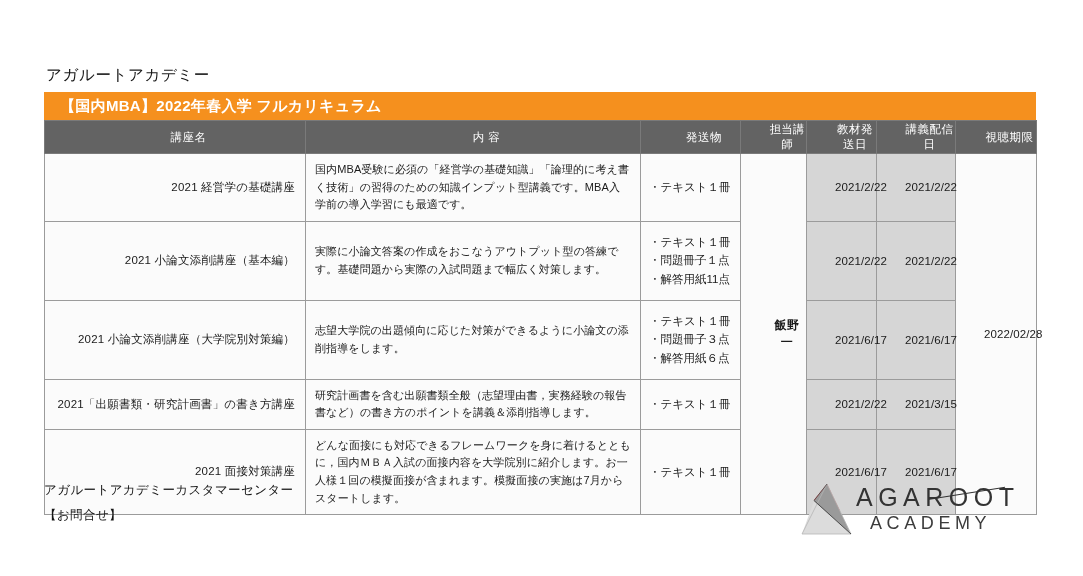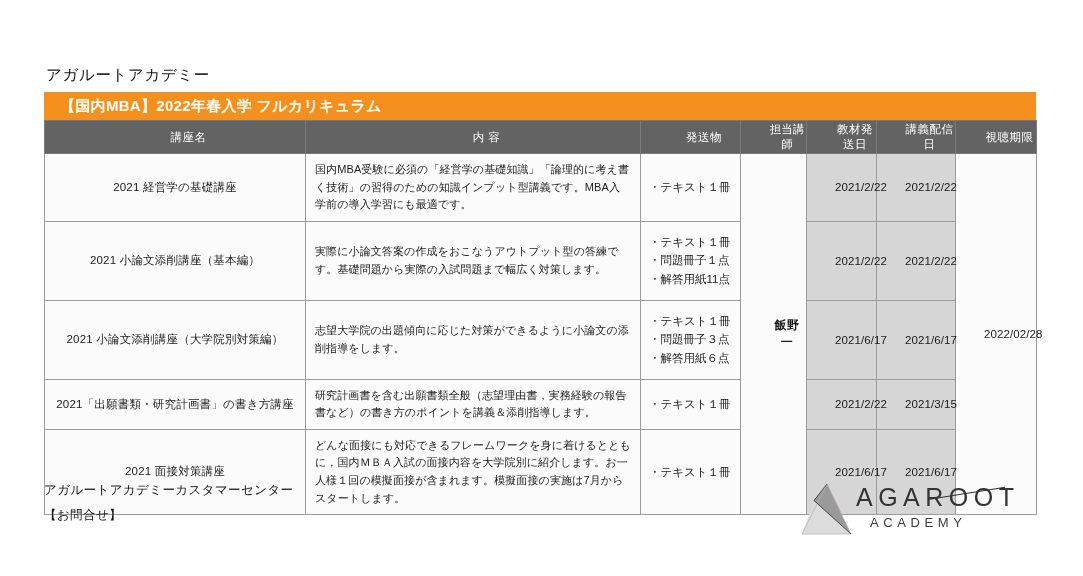--- a/index.html
+++ b/index.html
@@ -81,21 +81,21 @@
   }
   .curriculum-table thead th.col-lecturer {
     letter-spacing: 0px;
     margin-top: 24px;
   }
 
   td.c-name {
     padding: 6px 10px;
     background: #fbfbfb;
     line-height: 1.5;
-    text-align: center;
+    text-align: right;
     font-size: 11.5px;
     letter-spacing: 0.2px;
   }
   td.c-desc {
     padding: 7px 9px;
     background: #fbfbfb;
     line-height: 1.6;
     text-align: left;
     font-size: 11px;
     letter-spacing: 0.1px;
@@ -175,21 +175,21 @@
     position: absolute;
     left: 72px;
     top: 17px;
     width: 78px;
     height: 1px;
     background: #333333;
     transform: rotate(-9deg);
     transform-origin: left center;
   }
   .logo-sub {
-    font-size: 13px;
+    font-size: 18px;
     letter-spacing: 4.6px;
     color: #3c3c3c;
     padding-left: 14px;
     line-height: 22px;
     white-space: nowrap;
   }
 </style>
 </head>
 <body>
 

